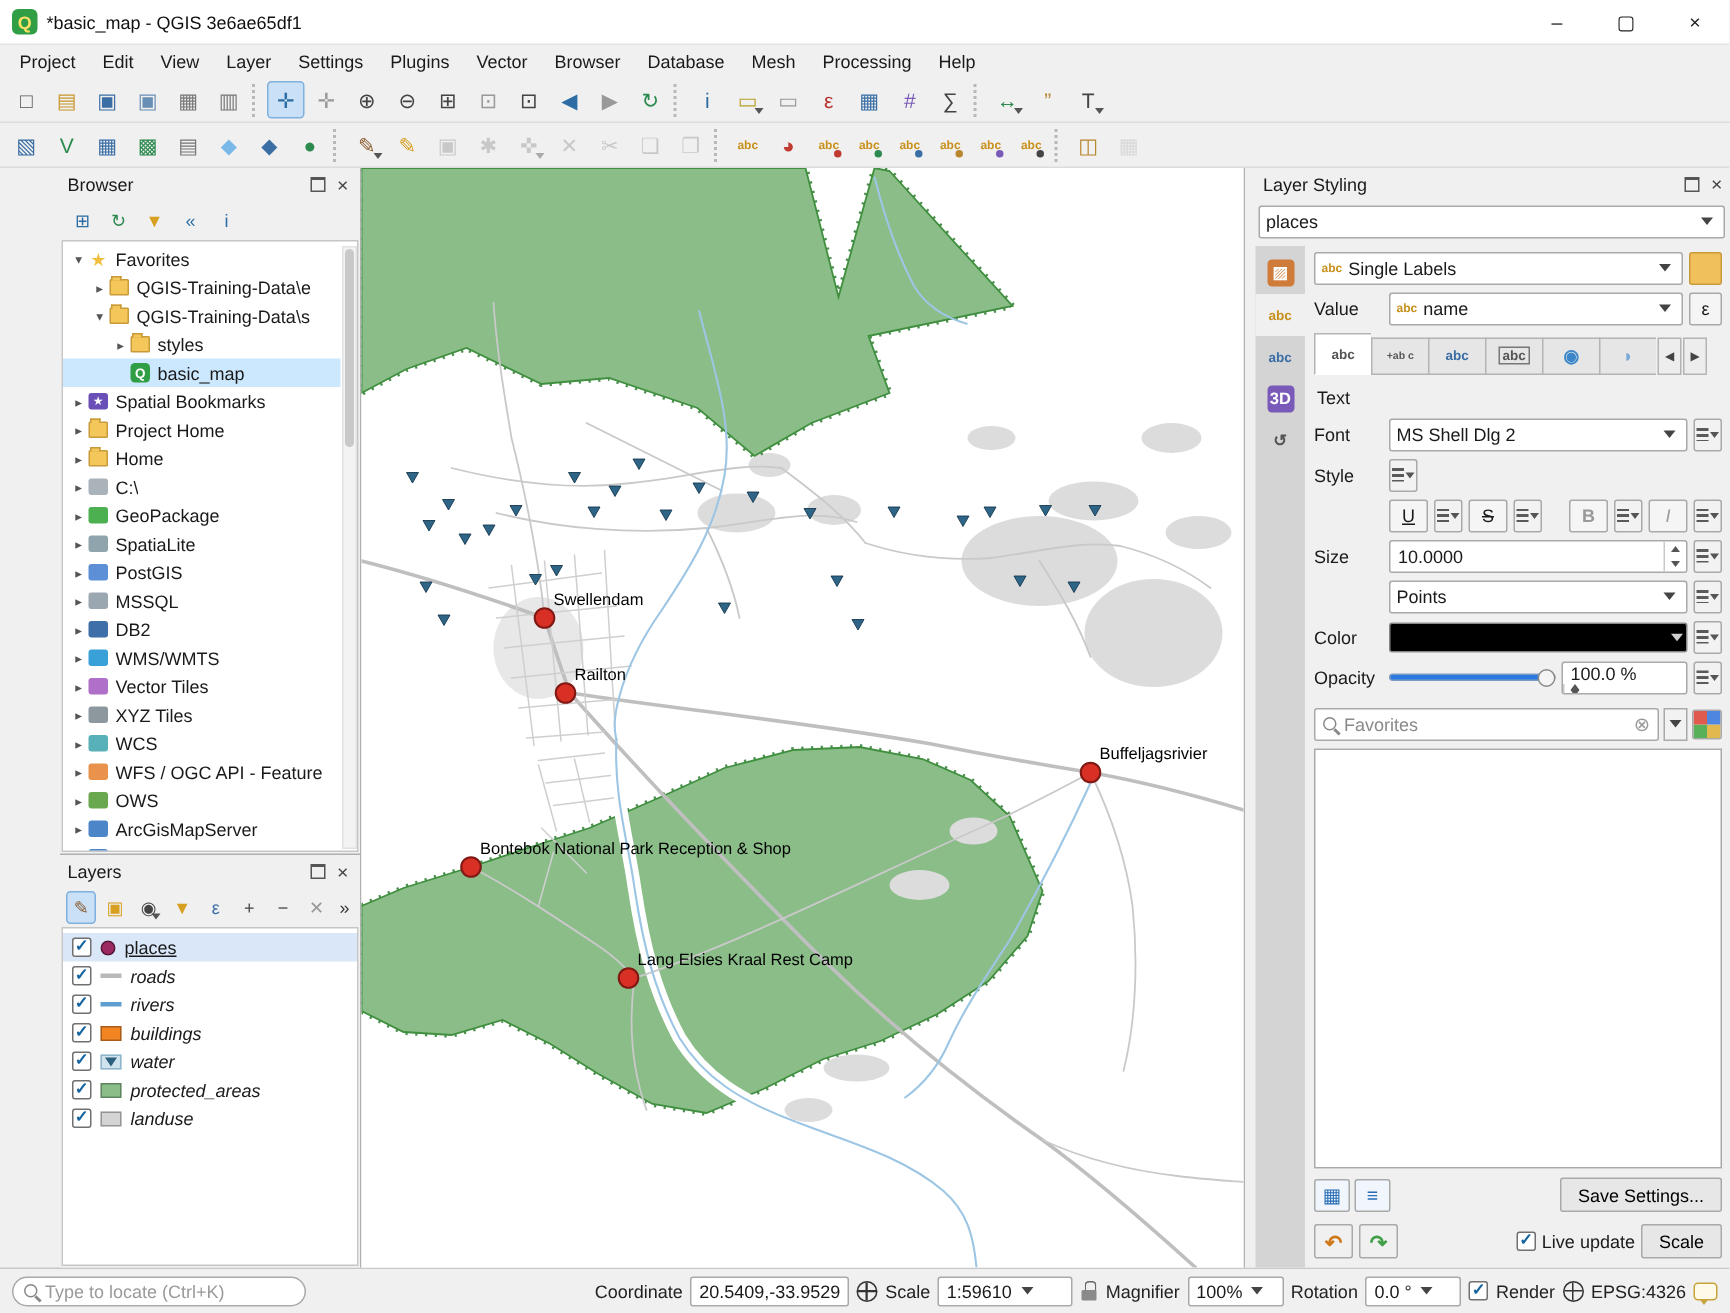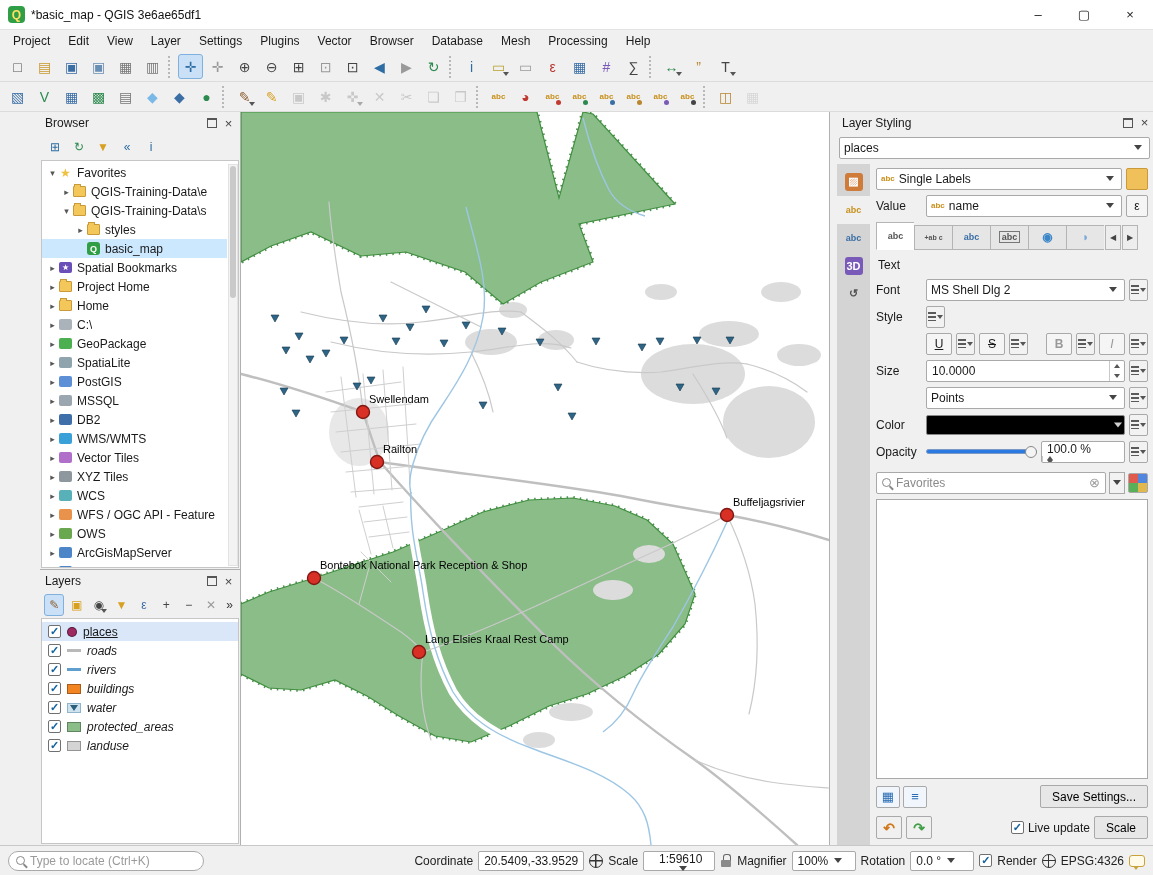--- a/index.html
+++ b/index.html
@@ -963,21 +963,21 @@
       <span class="mag"></span>
       <span>Type to locate (Ctrl+K)</span>
     </div>
     <span class="sb-spacer"></span>
     <span class="sb-label">Coordinate</span>
     <div class="sb-input" style="width:106px;">
         <span>20.5409,-33.9529</span>
       </div>
     <span class="crosshair"></span>
     <span class="sb-label">Scale</span>
-    <div class="sb-combo" style="width:72px;flex-direction:column;">
+    <div class="sb-combo" style="width:90px;">
       <span>1:59610</span>
       <span class="arrow-zone"></span>
     </div>
     <span class="lock"></span>
     <span class="sb-label">Magnifier</span>
     <div class="sb-combo" style="width:64px;">
       <span>100%</span>
       <span class="arrow-zone"></span>
     </div>
     <span class="sb-label">Rotation</span>

